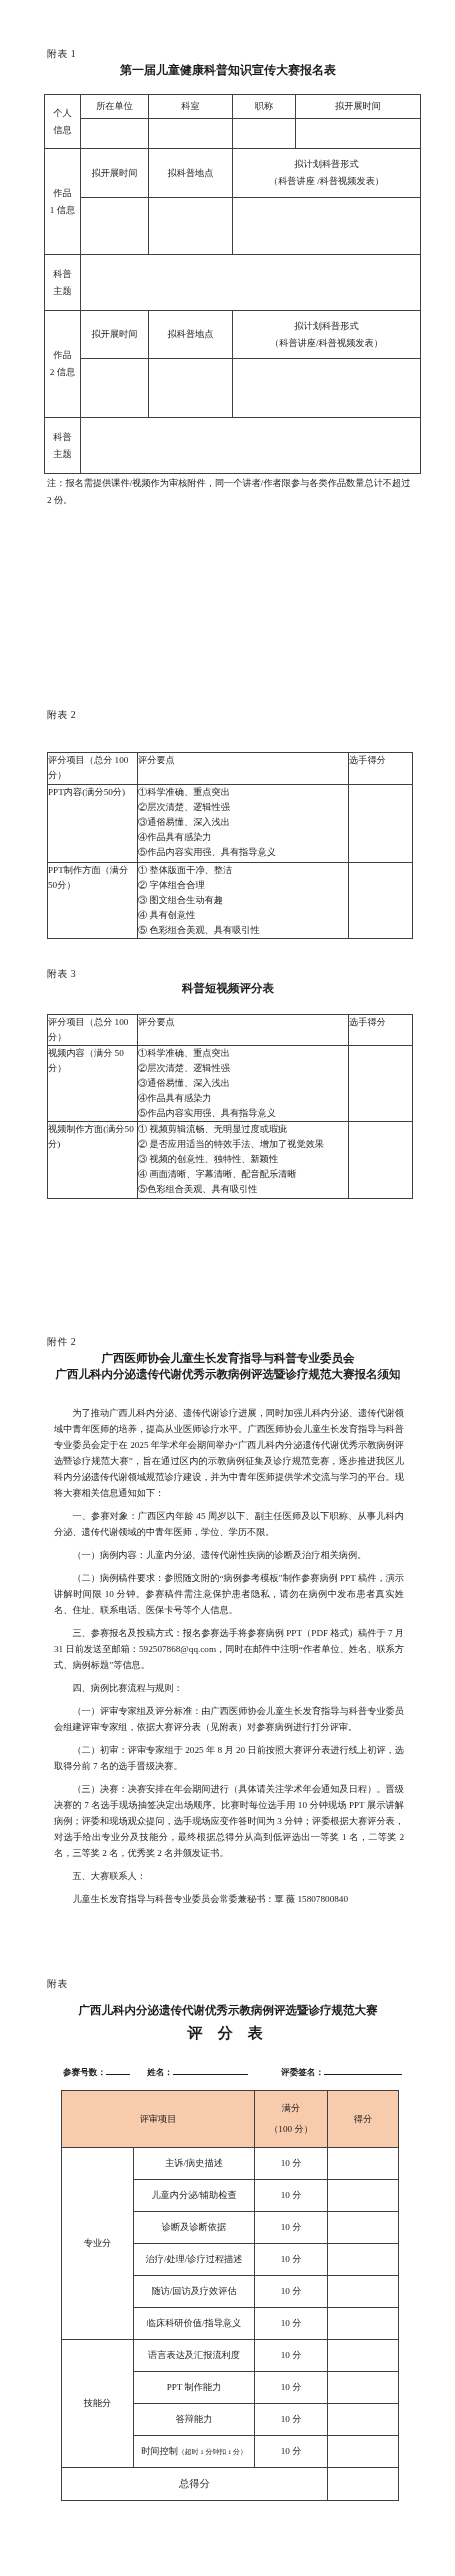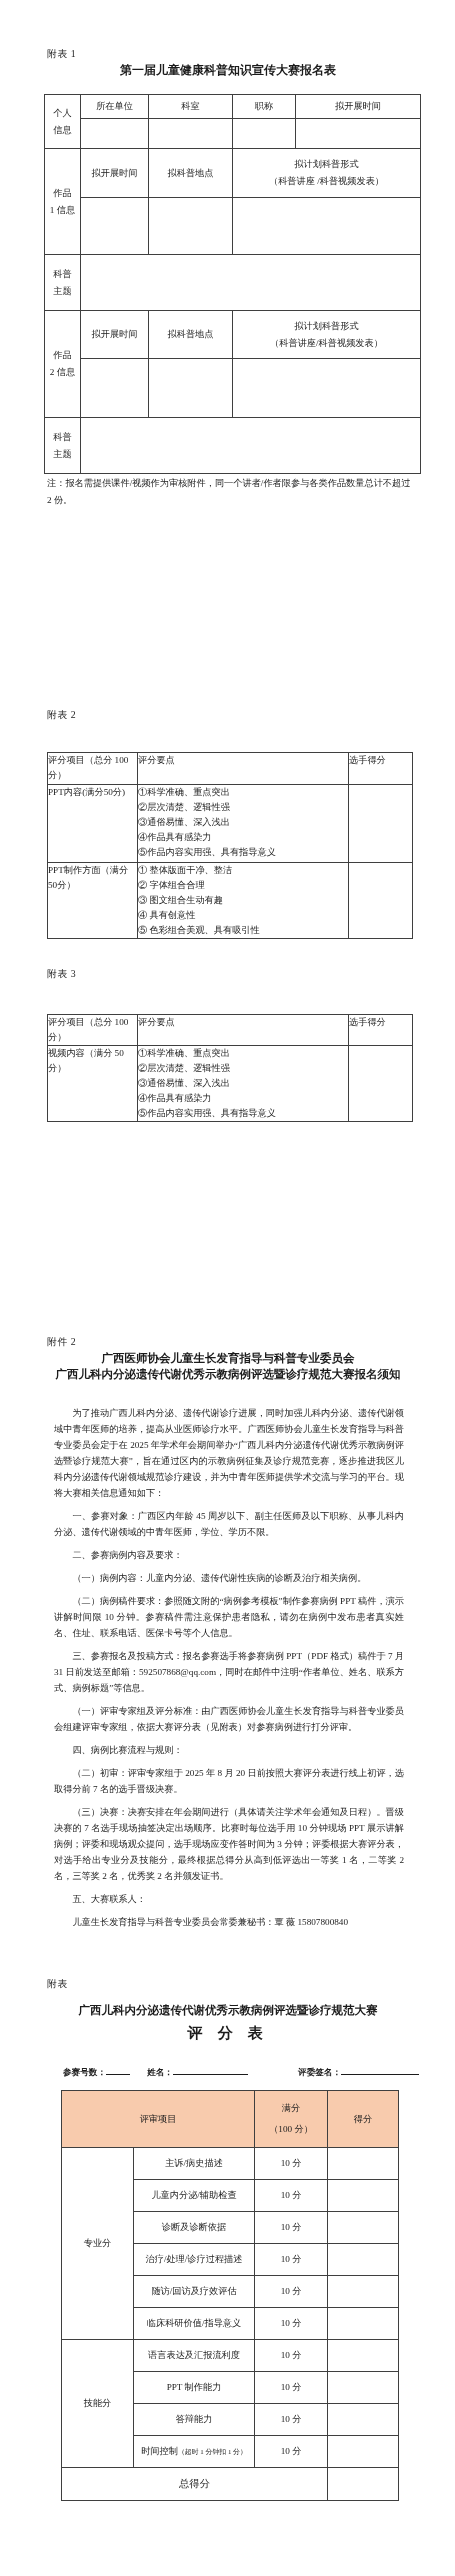--- a/index.html
+++ b/index.html
@@ -151,20 +151,21 @@
         <div>③ 图文组合生动有趣</div>
         <div>④ 具有创意性</div>
         <div>⑤ 色彩组合美观、具有吸引性</div>
       </td>
       <td class="score"></td>
     </tr>
   </tbody>
     </table>
 
   <div class="abs applabel" style="left:47px;top:968px">附表 3</div>
+  <div class="abs center h2" style="top:981px">科普短视频评分表</div>
 
   <table class="t t23" style="left:47px;top:1014px;width:365px">
     <colgroup>
         <col style="width:90px">
         <col style="width:211px">
         <col style="width:64px">
       </colgroup>
     <tbody>
         <tr style="height:31px">
       <td>评分项目（总分 100 分）</td>
@@ -175,50 +176,60 @@
       <td>视频内容（满分 50分）</td>
       <td>
         <div>①科学准确、重点突出</div>
         <div>②层次清楚、逻辑性强</div>
         <div>③通俗易懂、深入浅出</div>
         <div>④作品具有感染力</div>
         <div>⑤作品内容实用强、具有指导意义</div>
       </td>
       <td class="score"></td>
     </tr>
+    <tr style="height:77px">
+      <td>视频制作方面(满分50分)</td>
+      <td>
+        <div>① 视频剪辑流畅、无明显过度或瑕疵</div>
+        <div>② 是否应用适当的特效手法、增加了视觉效果</div>
+        <div>③ 视频的创意性、独特性、新颖性</div>
+        <div>④ 画面清晰、字幕清晰、配音配乐清晰</div>
+        <div>⑤色彩组合美观、具有吸引性</div>
+      </td>
+      <td class="score"></td>
+    </tr>
   </tbody>
     </table>
 
   <div class="abs applabel" style="left:47px;top:1336px">附件 2</div>
   <div class="abs center h2" style="top:1367px">广西儿科内分泌遗传代谢优秀示教病例评选暨诊疗规范大赛报名须知</div>
   <div class="abs center h2" style="top:1351px">广西医师协会儿童生长发育指导与科普专业委员会</div>
 
   <div class="abs" style="left:47px;top:1398px;width:364px">
     <p class="bodyp"><span>为了推动广西儿科内分泌、遗传代谢诊疗进展，同时加强儿科内分泌、遗传代谢领域中青年医师的培养，提高从业医师诊疗水平。广西医师协会儿童生长发育指导与科普专业委员会定于在 2025 年学术年会期间举办“广西儿科内分泌遗传代谢优秀示教病例评选暨诊疗规范大赛”，旨在通过区内的示教病例征集及诊疗规范竞赛，逐步推进我区儿科内分泌遗传代谢领域规范诊疗建设，并为中青年医师提供学术交流与学习的平台。现将大赛相关信息通知如下：</span></p>
     <p class="bodyp"><span class="b">一、参赛对象：</span><span>广西区内年龄 45 周岁以下、副主任医师及以下职称、从事儿科内分泌、遗传代谢领域的中青年医师，学位、学历不限。</span></p>
-    <p class="bodyp"><span class="b">二、参赛病例内容及要求：</span></p>
     <p class="bodyp"><span>（一）病例内容：儿童内分泌、遗传代谢性疾病的诊断及治疗相关病例。</span></p>
     <p class="bodyp"><span>（二）病例稿件要求：参照随文附的</span><span class="b">“病例参考模板”</span><span>制作参赛病例 PPT 稿件，演示讲解时间限 10 分钟。参赛稿件需注意保护患者隐私，请勿在病例中发布患者真实姓名、住址、联系电话、医保卡号等个人信息。</span></p>
     <p class="bodyp"><span class="b">三、参赛报名及投稿方式：</span><span>报名参赛选手将参赛病例 PPT（PDF 格式）稿件于 7 月 31 日前发送至邮箱：592507868@qq.com，同时在邮件中注明</span><span class="b">“作者单位、姓名、联系方式、病例标题”</span><span>等信息。</span></p>
+    <p class="bodyp"><span class="b">四、病例比赛流程与规则：</span></p>
     <p class="bodyp"><span class="b">（一）评审专家组及评分标准：</span><span>由广西医师协会儿童生长发育指导与科普专业委员会组建评审专家组，依据大赛评分表（见附表）对参赛病例进行打分评审。</span></p>
-    <p class="bodyp"><span class="b">四、病例比赛流程与规则：</span></p>
     <p class="bodyp"><span class="b">（二）初审：</span><span>评审专家组于 2025 年 8 月 20 日前按照大赛评分表进行线上初评，选取得分前 7 名的选手晋级决赛。</span></p>
     <p class="bodyp"><span class="b">（三）决赛：</span><span>决赛安排在年会期间进行（具体请关注学术年会通知及日程）。晋级决赛的 7 名选手现场抽签决定出场顺序。比赛时每位选手用 10 分钟现场 PPT 展示讲解病例；评委和现场观众提问，选手现场应变作答时间为 3 分钟；评委根据大赛评分表，对选手给出专业分及技能分，最终根据总得分从高到低评选出一等奖 1 名，二等奖 2 名，三等奖 2 名，优秀奖 2 名并颁发证书。</span></p>
     <p class="bodyp"><span class="b">五、大赛联系人：</span></p>
     <p class="bodyp"><span>儿童生长发育指导与科普专业委员会常委兼秘书：覃 薇 15807800840</span></p>
   </div>
 
   <div class="abs applabel" style="left:47px;top:1978px">附表</div>
   <div class="abs center h2" style="top:2003px">广西儿科内分泌遗传代谢优秀示教病例评选暨诊疗规范大赛</div>
   <div class="abs center bigtitle" style="top:2024px">评 分 表</div>
 
   <div class="abs formline" style="left:63px;top:2065px;width:344px">
     <span>参赛号数：</span><span class="bl" style="width:24px"></span>
     <span style="margin-left:15px">姓名：</span><span class="bl" style="width:75px"></span>
-    <span style="margin-left:48px">评委签名：</span><span class="bl" style="width:78px"></span>
+    <span style="margin-left:31px">评委签名：</span><span class="bl" style="width:78px"></span>
   </div>
 
   <table class="t t4" style="left:61px;top:2090px;width:337px">
     <colgroup>
         <col style="width:72px">
         <col style="width:121px">
         <col style="width:73px">
         <col style="width:71px">
       </colgroup>
     <tbody>

